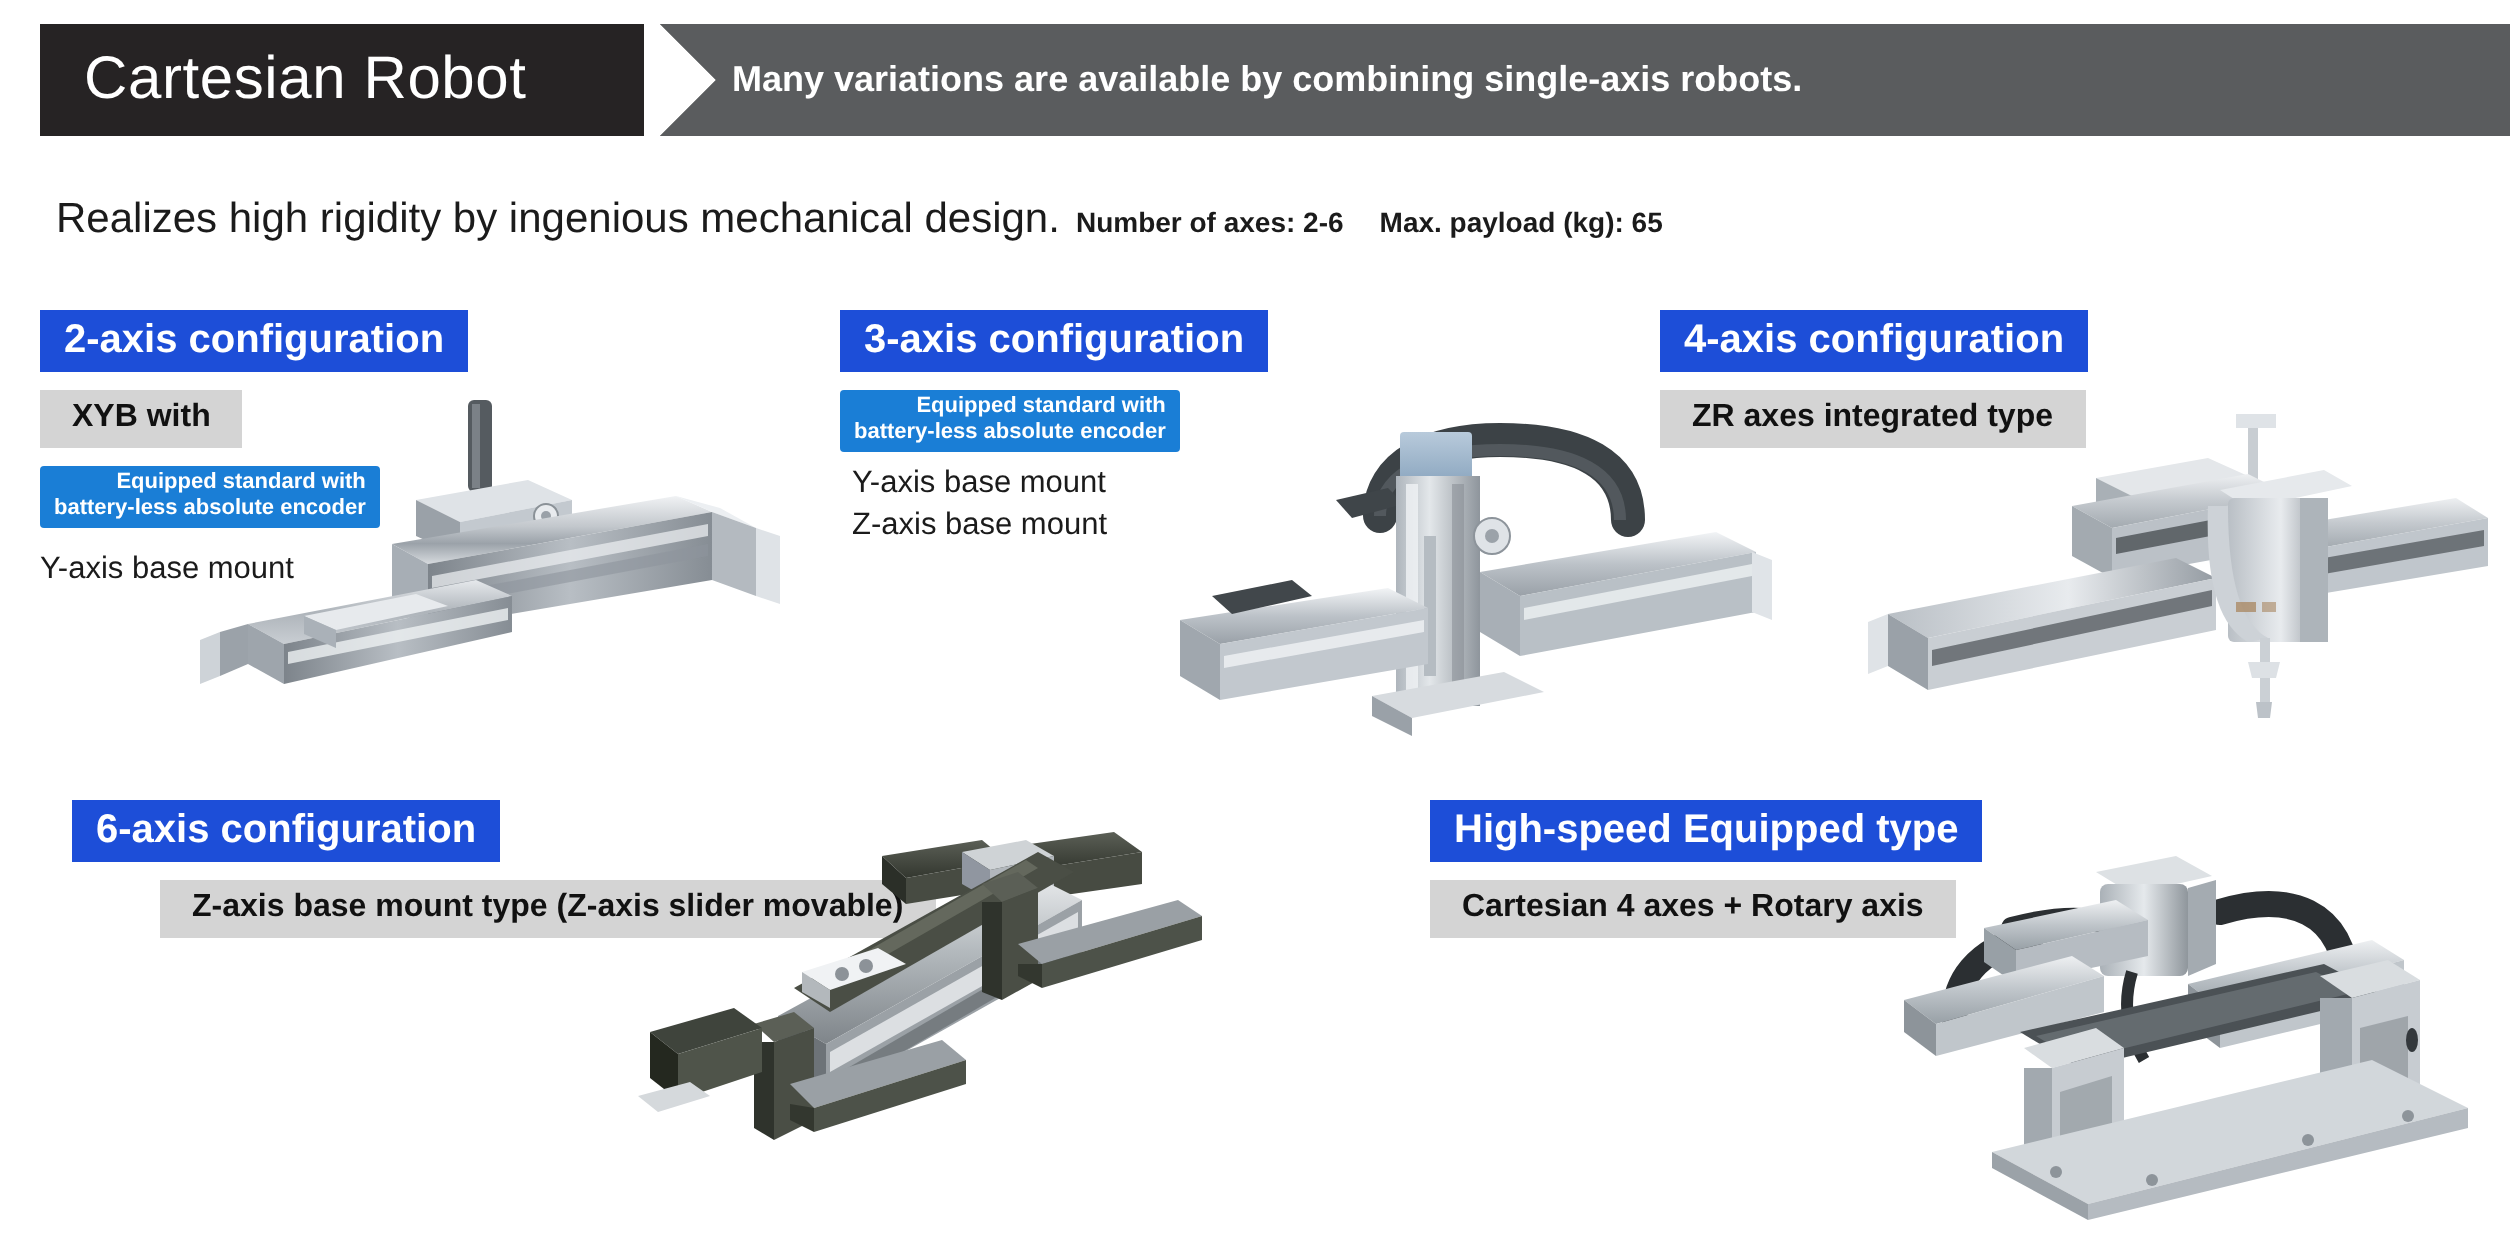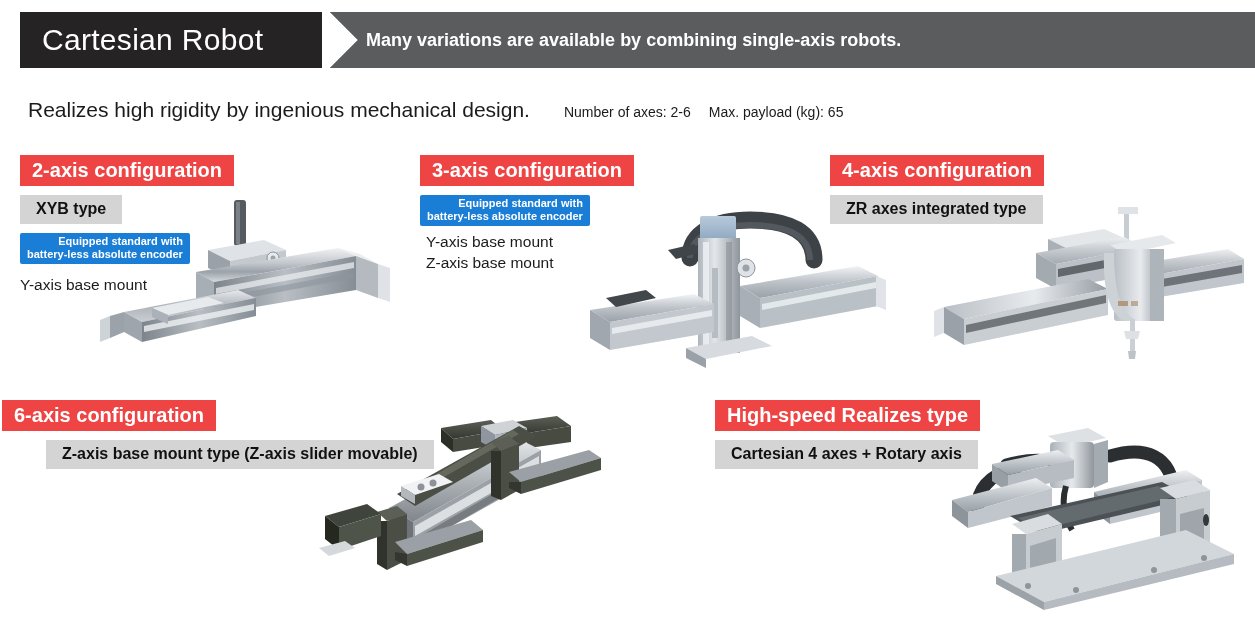--- a/index.html
+++ b/index.html
@@ -73,37 +73,38 @@
     top: 98px;
     display: flex;
     align-items: baseline;
   }
   #intro-headline {
     font-size: 21px;
     color: #1b1b1b;
     white-space: nowrap;
   }
   #intro-specs {
-    margin-left: 34px;
+    margin-left: 8px;
     display: flex;
     align-items: flex-end;
     white-space: nowrap;
+    font-weight: bold;
   }
   #intro-specs .spec {
     font-size: 14px;
     color: #1b1b1b;
   }
   #intro-specs .spec + .spec { margin-left: 18px; }
 
   
   .panel { position: absolute; }
 
   .section-header {
     display: inline-block;
-    background: #ef4444;
+    background: #1d4ed8;
     color: #ffffff;
     font-size: 20px;
     font-weight: bold;
     padding: 4px 12px 5px 12px;
     white-space: nowrap;
     line-height: 1.1;
   }
 
   .type-badge {
     display: inline-block;
@@ -161,21 +162,21 @@
   <div id="intro-headline">Realizes high rigidity by ingenious mechanical design.</div>
   <div id="intro-specs">
     <span class="spec">Number of axes: 2-6</span>
     <span class="spec">Max. payload (kg): 65</span>
   </div>
 </div>
 
 <div class="panel" style="left:20px; top:155px;">
   <div class="section-header">2-axis configuration</div>
   <div style="margin-top:9px;">
-    <span class="type-badge">XYB type</span>
+    <span class="type-badge">XYB with</span>
   </div>
   <div style="margin-top:9px;">
     <span class="encoder-badge">
       <span>Equipped standard with</span><br>
       <span>battery-less absolute encoder</span>
     </span>
   </div>
   <div class="mount-lines" style="margin-top:11px;">
     <div>Y-axis base mount</div>
   </div>
@@ -351,21 +352,21 @@
 
     <rect x="202" y="114" width="5" height="32" fill="#cbd0d5"></rect>
     <polygon points="196,126 212,126 210,134 198,134" fill="#dde1e5"></polygon>
     <polygon points="200,146 208,146 207,154 201,154" fill="#bcc2c8"></polygon>
 
     <rect x="190" y="96" width="10" height="5" fill="#a8855f" opacity="0.75"></rect>
     <rect x="203" y="96" width="7" height="5" fill="#a8855f" opacity="0.6"></rect>
   </svg>
 </div>
 
-<div class="panel" style="left:2px; top:400px;">
+<div class="panel" style="left:36px; top:400px;">
   <div class="section-header">6-axis configuration</div>
   <div style="margin-top:9px;margin-left:44px;">
     <span class="type-badge">Z-axis base mount type  (Z-axis slider movable)</span>
   </div>
 </div>
 
 <div class="robot-img" style="left:305px; top:408px;">
   <svg width="320" height="185" viewBox="0 0 320 185">
     <defs>
       <linearGradient id="g4a" x1="0" y1="0" x2="0" y2="1">
@@ -423,21 +424,21 @@
     <polygon points="96,78 134,66 148,74 110,87" fill="#f0f2f4"></polygon>
     <polygon points="96,78 110,87 110,96 96,88" fill="#b3b8bc"></polygon>
     <circle cx="116" cy="79" r="3.5" fill="#8c9298"></circle>
     <circle cx="128" cy="75" r="3.5" fill="#8c9298"></circle>
 
     <polygon points="14,140 40,133 50,140 24,148" fill="#d5d9dc"></polygon>
   </svg>
 </div>
 
 <div class="panel" style="left:715px; top:400px;">
-  <div class="section-header">High-speed Realizes type</div>
+  <div class="section-header">High-speed Equipped type</div>
   <div style="margin-top:9px;">
     <span class="type-badge">Cartesian 4 axes + Rotary axis</span>
   </div>
 </div>
 
 <div class="robot-img" style="left:948px; top:420px;">
   <svg width="300" height="190" viewBox="0 0 300 190">
     <defs>
       <linearGradient id="g5a" x1="0" y1="0" x2="0" y2="1">
         <stop offset="0%" stop-color="#eef0f2"></stop>

